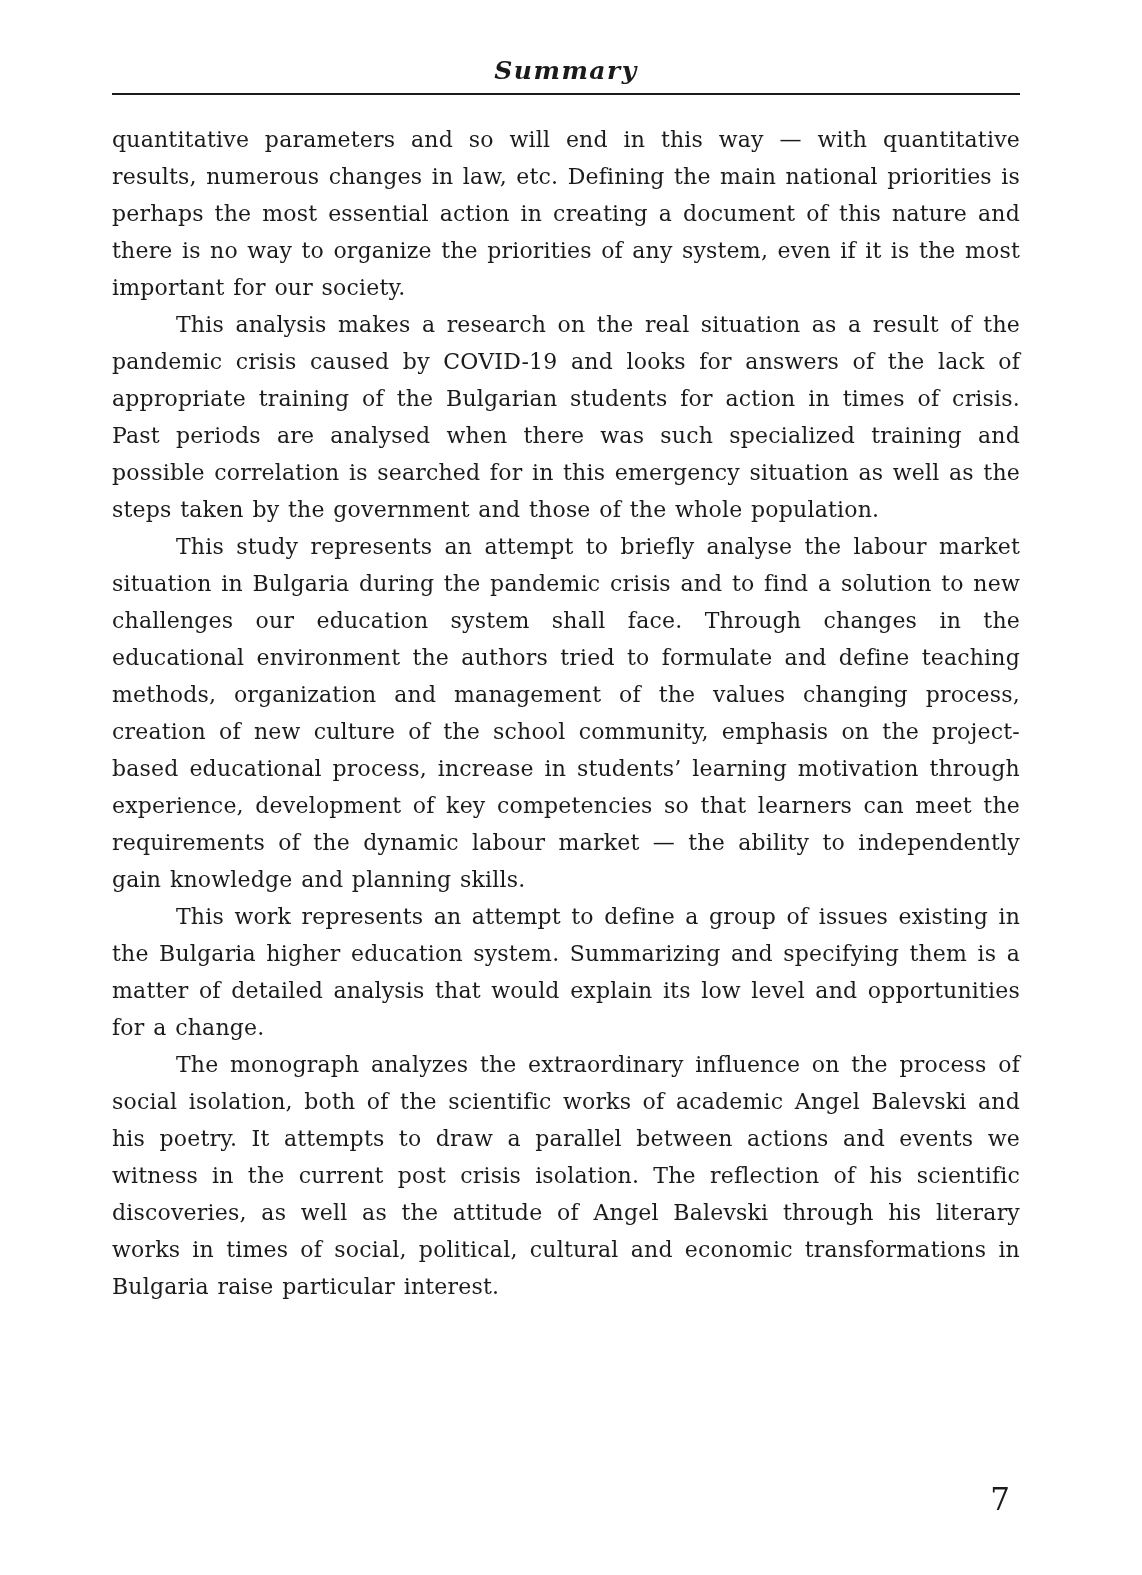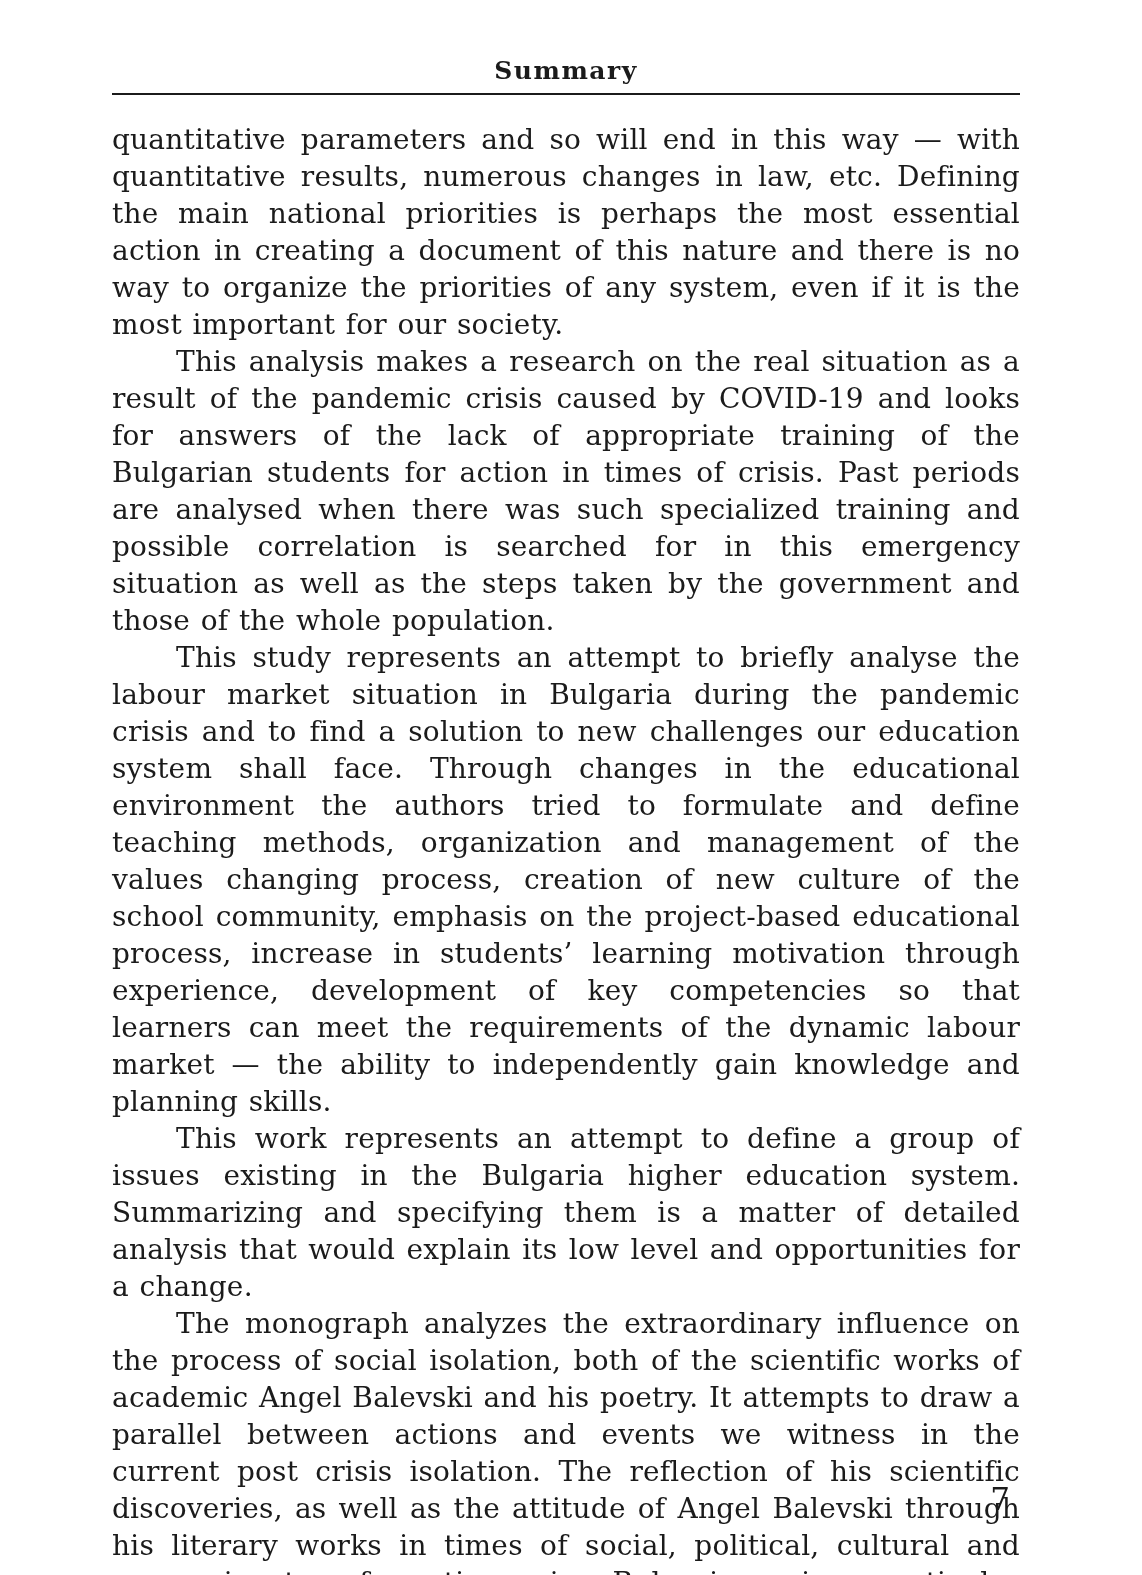--- a/index.html
+++ b/index.html
@@ -17,28 +17,29 @@
     font-family: "DejaVu Serif", "Liberation Serif", serif;
     padding: 56px 122px 0 112px;
   }
   .page-header {
     text-align: center;
     border-bottom: 2px solid #1b1b1b;
     padding-bottom: 8px;
     margin-bottom: 26px;
   }
   .running-title {
+    font-style: italic;
     font-weight: 600;
     font-size: 25px;
     letter-spacing: 1.5px;
     text-align: right;
   }
   .body-text p {
     margin: 0;
-    font-size: 28px;
+    font-size: 22px;
     line-height: 37px;
     text-align: justify;
     letter-spacing: 0.2px;
     word-spacing: 1.5px;
     hyphens: auto;
     -webkit-hyphens: auto;
   }
   .body-text p.indent {
     text-indent: 64px;
   }

